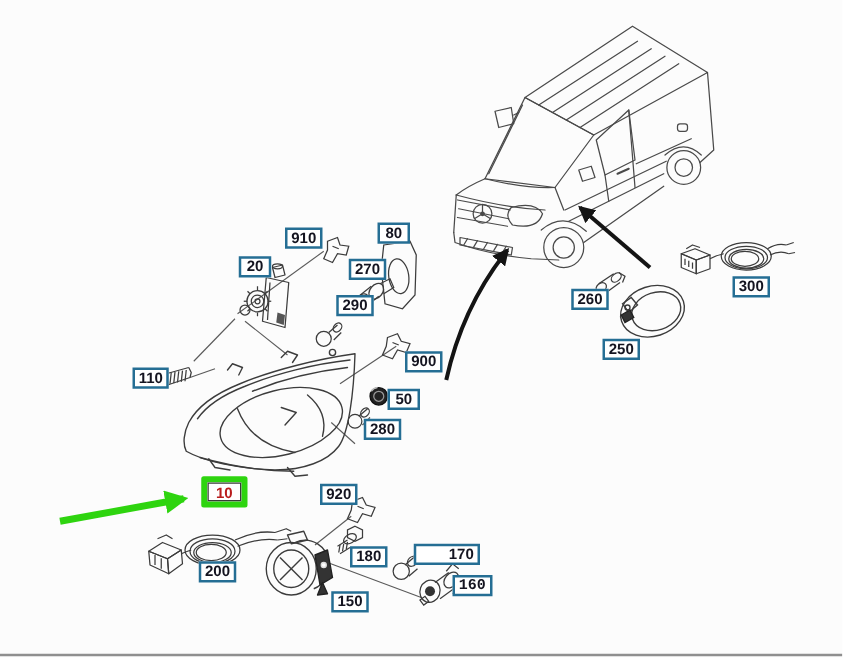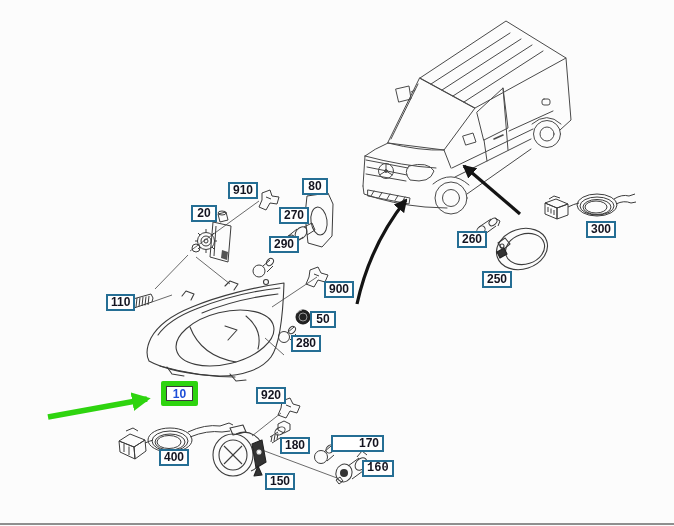--- a/index.html
+++ b/index.html
@@ -15,21 +15,21 @@
     font-weight:bold;font-size:12px;line-height:13px;
     display:flex;align-items:center;justify-content:center;
     cursor:pointer;
   }
   .highlight-box{
     position:absolute;z-index:6;
     border:5px solid #2ed40f;background:#ffffff;border-radius:2px;
   }
   .highlight-box .callout-inner{
     box-sizing:border-box;min-width:27px;height:15px;padding:0 3px;
-    border:1px solid #3a3a3a;background:#fff;color:#1d4ed8;
+    border:1px solid #3a3a3a;background:#fff;color:#b91c1c;
     font-weight:bold;font-size:12px;line-height:12px;
     display:flex;align-items:center;justify-content:center;cursor:pointer;
   }
   .bottom-rule{
     position:absolute;left:0;right:0;top:523px;height:2px;
     background:#8f8f8f;z-index:2;
   }
 </style>
 </head>
 <body>
@@ -329,21 +329,21 @@
   <div class="callout" style="left:106px;top:294px;text-align:right;">110</div>
   <div class="callout" style="left:324px;top:281px;">900</div>
   <div class="callout" style="left:310px;top:311px;">50</div>
   <div class="callout" style="left:291px;top:335px;">280</div>
 
   <div class="highlight-box" style="left:161px;top:381px;">
     <div class="callout-inner">10</div>
   </div>
 
   <div class="callout" style="left:256px;top:387px;">920</div>
-  <div class="callout" style="left:159px;top:449px;">400</div>
+  <div class="callout" style="left:159px;top:449px;">200</div>
   <div class="callout" style="left:228px;top:473px;margin-left:37px;">150</div>
   <div class="callout" style="left:280px;top:437px;">180</div>
   <div class="callout" style="left:331px;top:435px;padding-left:26px;">170</div>
   <div class="callout" style="left:362px;top:460px;font-family:Liberation Mono, monospace;">160</div>
   <div class="callout" style="left:457px;top:231px;">260</div>
   <div class="callout" style="left:482px;top:271px;">250</div>
   <div class="callout" style="left:586px;top:221px;">300</div>
 
   <div class="bottom-rule"></div>
 </div>

